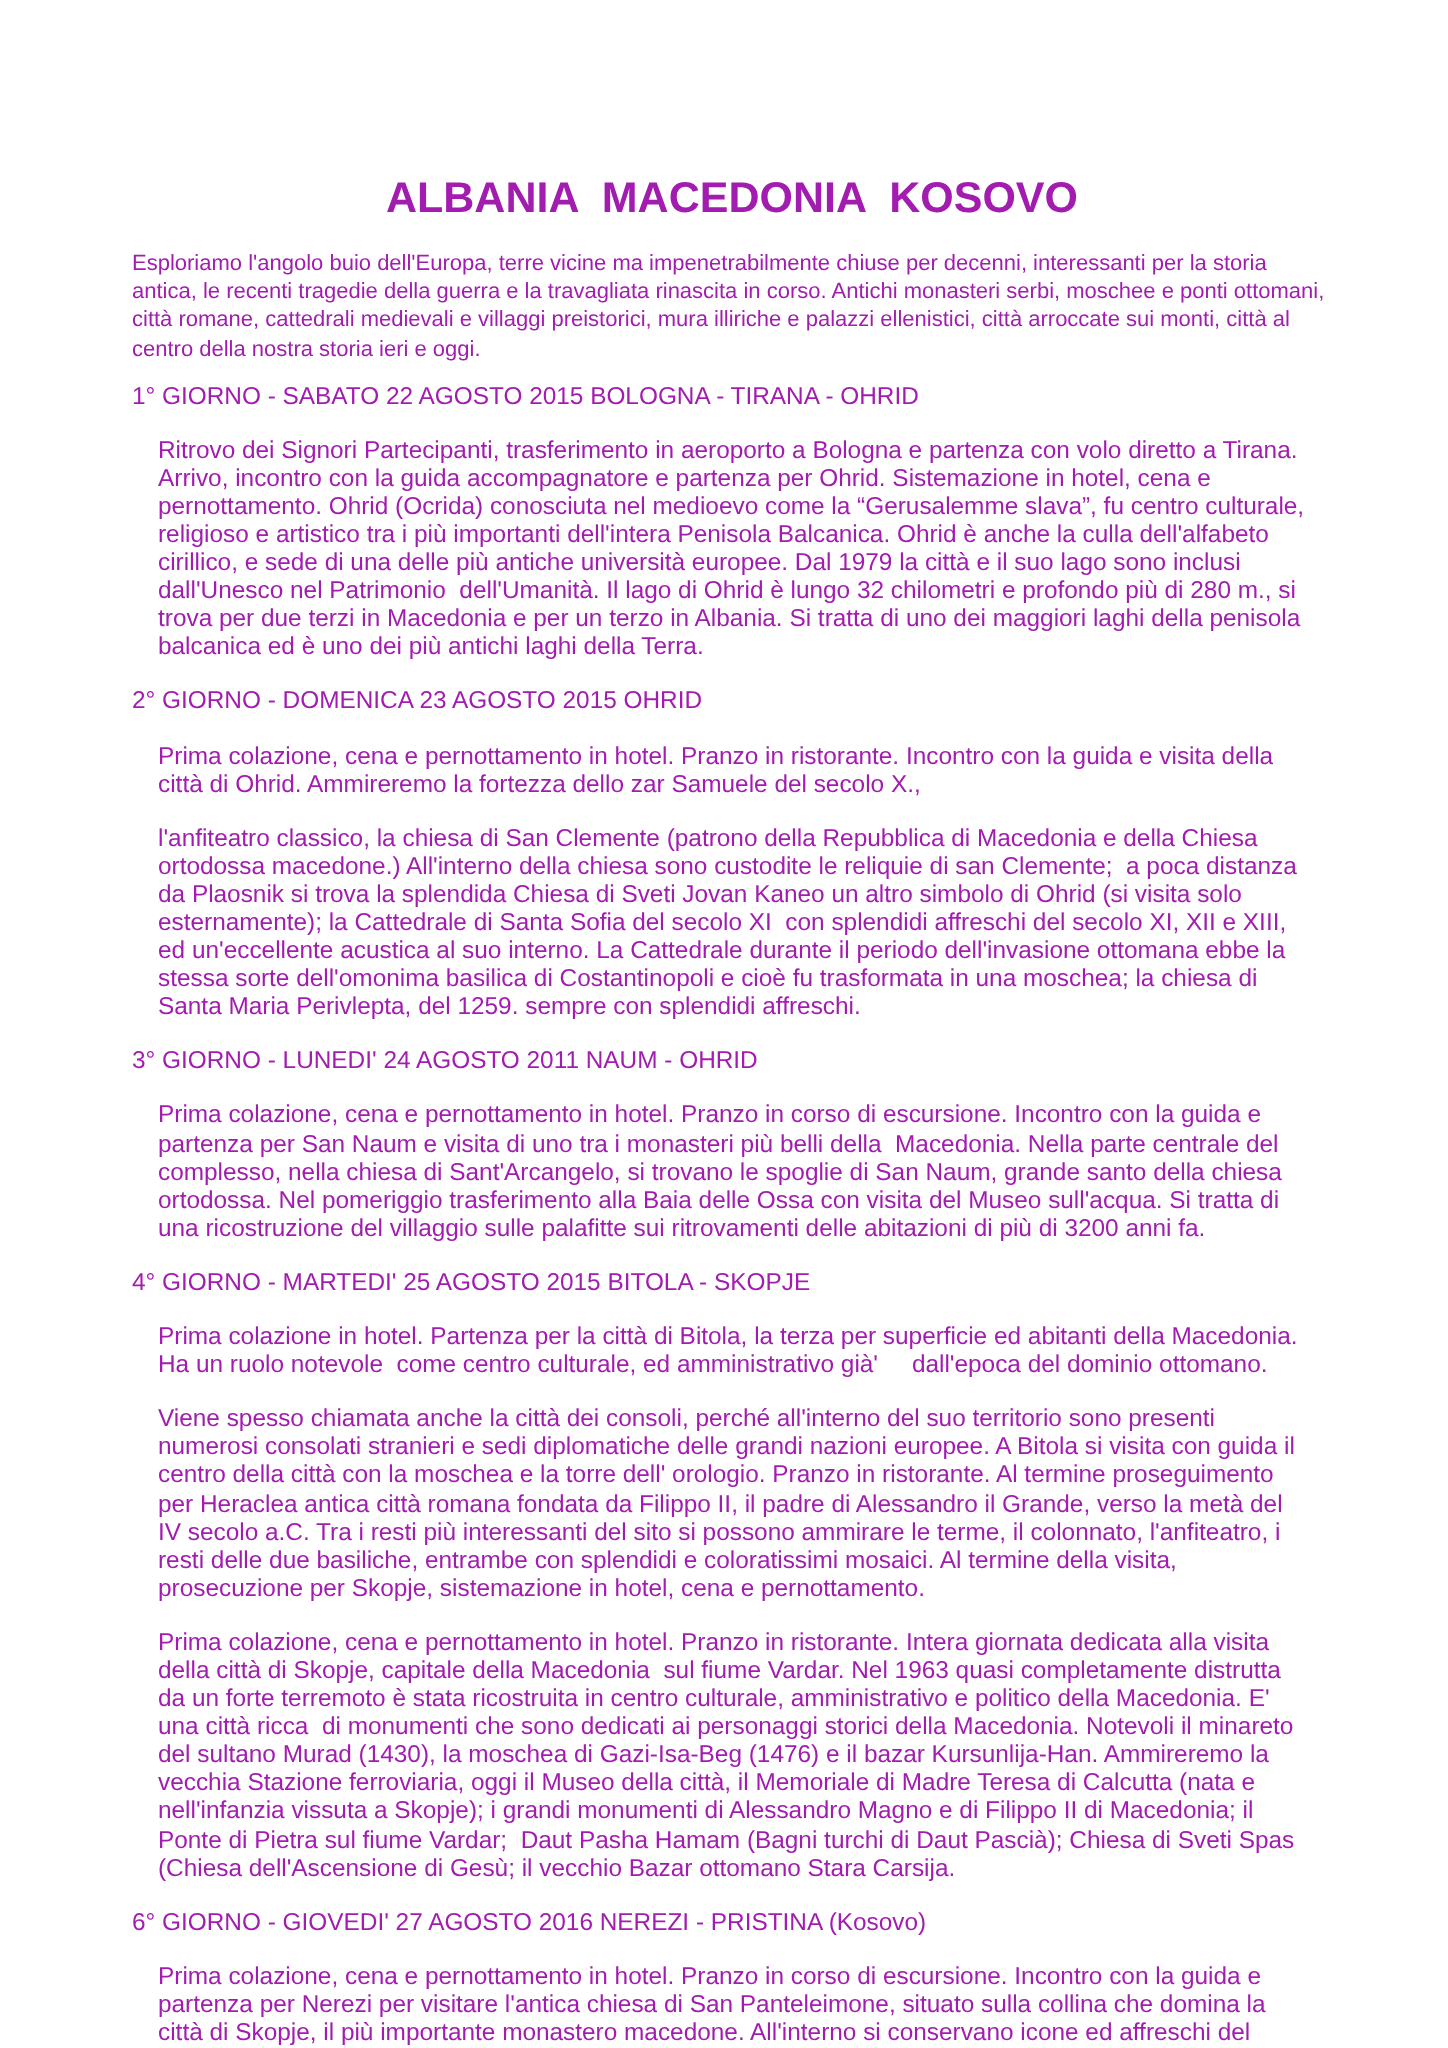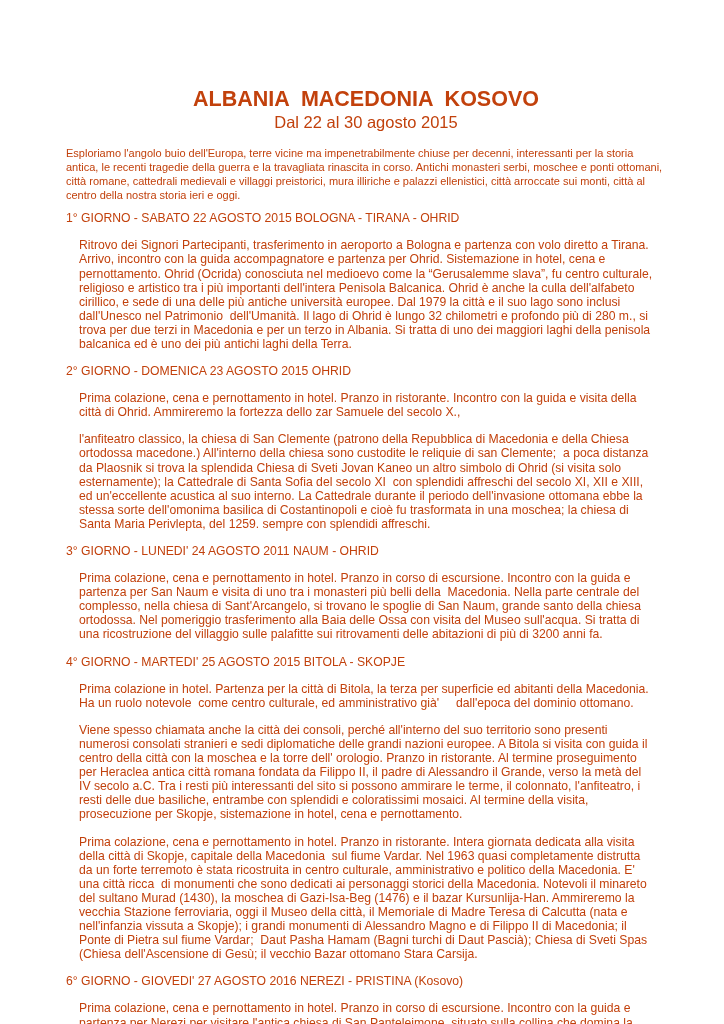--- a/index.html
+++ b/index.html
@@ -9,21 +9,21 @@
   }
   .page {
     position: relative;
     width: 724px;
     height: 1024px;
     margin: 0 auto;
     background: #ffffff;
     box-sizing: border-box;
     padding: 86px 58px 0 66px;
     font-family: "Liberation Sans", "DejaVu Sans", sans-serif;
-    color: #c2410c;
+    color: #a21caf;
     overflow: hidden;
   }
   .doc-title {
     margin: 0;
     font-size: 21.5px;
     font-weight: bold;
     text-align: center;
     white-space: pre-wrap;
     line-height: 1.22;
   }
@@ -56,21 +56,20 @@
     font-size: 12.2px;
     line-height: 14.1px;
     white-space: pre-wrap;
   }
 </style>
 </head>
 <body>
 
 <div class="page">
   <h1 class="doc-title">ALBANIA  MACEDONIA  KOSOVO</h1>
-  <h2 class="doc-subtitle">Dal 22 al 30 agosto 2015</h2>
   <p class="intro">Esploriamo l'angolo buio dell'Europa, terre vicine ma impenetrabilmente chiuse per decenni, interessanti per la storia antica, le recenti tragedie della guerra e la travagliata rinascita in corso. Antichi monasteri serbi, moschee e ponti ottomani, città romane, cattedrali medievali e villaggi preistorici, mura illiriche e palazzi ellenistici, città arroccate sui monti, città al centro della nostra storia ieri e oggi.</p>
   <div class="days" id="days">
   <section class="day">
     <p class="day-heading">1° GIORNO - SABATO 22 AGOSTO 2015 BOLOGNA - TIRANA - OHRID</p>
   <p class="day-para">Ritrovo dei Signori Partecipanti, trasferimento in aeroporto a Bologna e partenza con volo diretto a Tirana. Arrivo, incontro con la guida accompagnatore e partenza per Ohrid. Sistemazione in hotel, cena e pernottamento. Ohrid (Ocrida) conosciuta nel medioevo come la “Gerusalemme slava”, fu centro culturale, religioso e artistico tra i più importanti dell'intera Penisola Balcanica. Ohrid è anche la culla dell'alfabeto cirillico, e sede di una delle più antiche università europee. Dal 1979 la città e il suo lago sono inclusi dall'Unesco nel Patrimonio  dell'Umanità. Il lago di Ohrid è lungo 32 chilometri e profondo più di 280 m., si trova per due terzi in Macedonia e per un terzo in Albania. Si tratta di uno dei maggiori laghi della penisola balcanica ed è uno dei più antichi laghi della Terra.</p>
       </section>
 
   <section class="day">
     <p class="day-heading">2° GIORNO - DOMENICA 23 AGOSTO 2015 OHRID</p>
   <p class="day-para">Prima colazione, cena e pernottamento in hotel. Pranzo in ristorante. Incontro con la guida e visita della città di Ohrid. Ammireremo la fortezza dello zar Samuele del secolo X.,</p>

